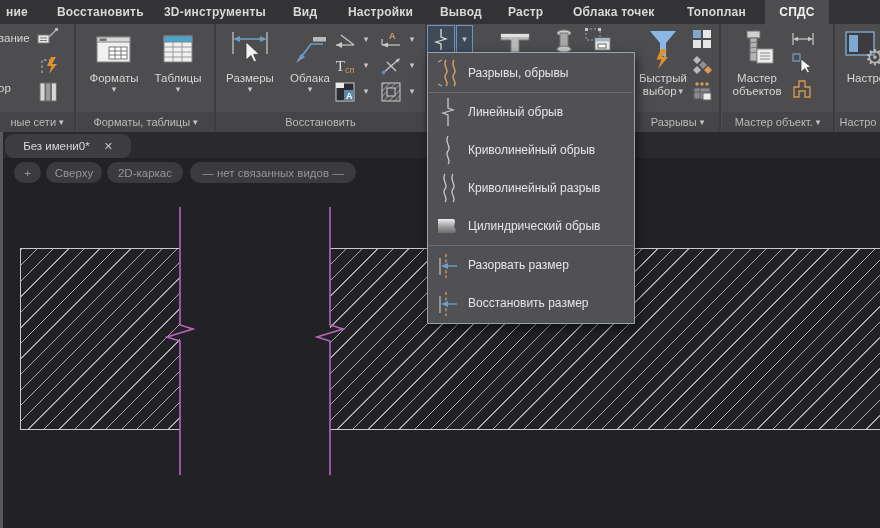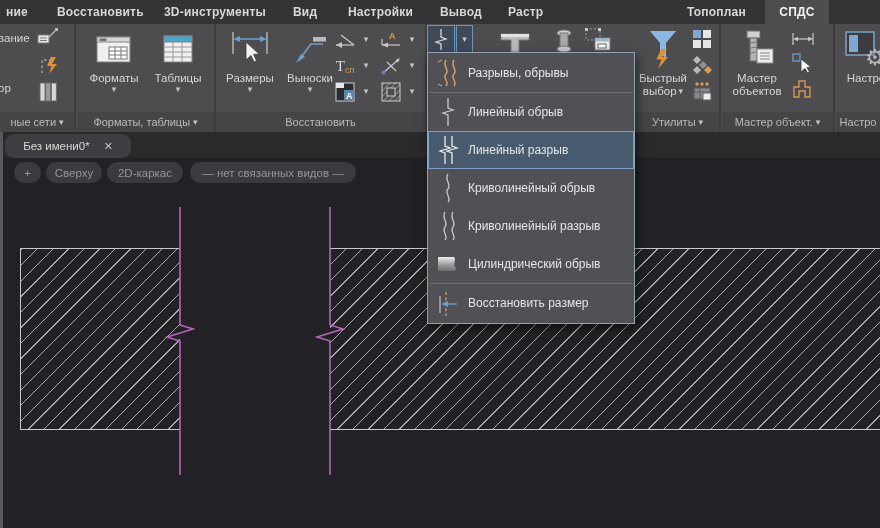--- a/index.html
+++ b/index.html
@@ -55,20 +55,21 @@
 <div class="screen">
 
   <div class="tabbar">
     <div class="rtab" style="left:6px">ние</div>
     <div class="rtab" style="left:57px">Восстановить</div>
     <div class="rtab" style="left:164px">3D-инструменты</div>
     <div class="rtab" style="left:293px">Вид</div>
     <div class="rtab" style="left:348px">Настройки</div>
     <div class="rtab" style="left:440px">Вывод</div>
     <div class="rtab" style="left:508px">Растр</div>
+    <div class="rtab" style="left:573px">Облака точек</div>
     <div class="rtab" style="left:687px">Топоплан</div>
     <div class="rtab active" style="left:765px;width:64px">СПДС</div>
   </div>
 
   <div class="ribbon">
     <div class="psep" style="left:74px"></div>
     <div class="psep" style="left:214px"></div>
     <div class="psep" style="left:425px"></div>
     <div class="psep" style="left:719px"></div>
     <div class="psep" style="left:833px"></div>
@@ -158,21 +159,21 @@
         <div class="dd">▾</div>
       </div>
       <div class="bigbtn" style="left:62px;width:64px">
         <div class="ic">
           <svg width="42" height="38">
               <rect x="24" y="7" width="13" height="4.5" fill="#b9b9b9"></rect>
               <polyline points="10,30 22,14 34,14" fill="none" stroke="#6f9cc8" stroke-width="1.7"></polyline>
               <polygon points="7,33 16,27 12,24" fill="#6f9cc8"></polygon>
             </svg>
         </div>
-        <div class="blabel">Выноски</div>
+        <div class="blabel">Облака</div>
         <div class="dd">▾</div>
       </div>
 
       <div class="smallic" style="left:117px;top:5px">
         <svg width="24" height="20">
             <line x1="3" y1="15" x2="21" y2="15" stroke="#c9c9c9" stroke-width="1.2"></line>
             <line x1="21" y1="15" x2="8" y2="5" stroke="#c9c9c9" stroke-width="1.2"></line>
             <polygon points="3,15 9,12 9,18" fill="#c9c9c9"></polygon>
           </svg>
       </div>
@@ -291,21 +292,21 @@
             <circle cx="6" cy="4" r="1.7" fill="#dc9a50"></circle>
             <circle cx="11" cy="4" r="1.7" fill="#dc9a50"></circle>
             <circle cx="16" cy="4" r="1.7" fill="#dc9a50"></circle>
             <rect x="3" y="8" width="16" height="11" fill="#8a8a8e" stroke="#5a5a5e"></rect>
             <line x1="3" y1="12" x2="19" y2="12" stroke="#5a5a5e"></line>
             <line x1="9" y1="8" x2="9" y2="19" stroke="#5a5a5e"></line>
             <rect x="12" y="13" width="8" height="7" fill="#ececec" stroke="#666"></rect>
           </svg>
       </div>
       <div class="plabel">
-        <span>Утилиты</span>
+        <span>Разрывы</span>
         <span class="dd">▾</span>
       </div>
     </div>
 
     <div class="panel" style="left:722px;width:111px">
       <div class="bigbtn" style="left:4px;width:62px">
         <div class="ic">
           <svg width="36" height="44">
               <rect x="8" y="4" width="13" height="7" fill="#d0d0d0" stroke="#6e6e6e"></rect>
               <rect x="11" y="11" width="7" height="23" fill="#b3b3b3" stroke="#6e6e6e"></rect>
@@ -422,29 +423,20 @@
     </div>
     <div class="msep"></div>
     <div class="mitem">
       <span class="mic">
         <svg width="26" height="32">
             <path d="M13 2 V12 L18 14 L8 17 L13 19 V30" fill="none" stroke="#c9c9c9" stroke-width="1.3"></path>
           </svg>
       </span>
       <span>Линейный обрыв</span>
     </div>
-    <div class="mitem selected">
-      <span class="mic">
-        <svg width="26" height="32">
-            <path d="M10 2 V12 L15 14 L5 17 L10 19 V30" fill="none" stroke="#ececec" stroke-width="1.3"></path>
-            <path d="M17 2 V12 L22 14 L12 17 L17 19 V30" fill="none" stroke="#ececec" stroke-width="1.3"></path>
-          </svg>
-      </span>
-      <span>Линейный разрыв</span>
-    </div>
     <div class="mitem">
       <span class="mic">
         <svg width="26" height="32">
             <path d="M13 2 C9 8 17 13 13 17 C9 21 17 26 13 30" fill="none" stroke="#c9c9c9" stroke-width="1.3"></path>
           </svg>
       </span>
       <span>Криволинейный обрыв</span>
     </div>
     <div class="mitem">
       <span class="mic">
@@ -473,17 +465,28 @@
     <div class="msep"></div>
     <div class="mitem">
       <span class="mic">
         <svg width="26" height="32">
             <line x1="5" y1="9" x2="5" y2="26" stroke="#b9b9b9" stroke-width="1.3"></line>
             <line x1="11" y1="5" x2="11" y2="29" stroke="#cf9a5a" stroke-width="1.4" stroke-dasharray="3 2.4"></line>
             <line x1="8" y1="17" x2="22" y2="17" stroke="#6f9cc8" stroke-width="1.4"></line>
             <polygon points="6,17 13,14 13,20" fill="#6f9cc8"></polygon>
           </svg>
       </span>
+      <span>Разорвать размер</span>
+    </div>
+    <div class="mitem">
+      <span class="mic">
+        <svg width="26" height="32">
+            <line x1="5" y1="9" x2="5" y2="26" stroke="#b9b9b9" stroke-width="1.3"></line>
+            <line x1="11" y1="5" x2="11" y2="29" stroke="#cf9a5a" stroke-width="1.4" stroke-dasharray="3 2.4"></line>
+            <line x1="8" y1="17" x2="22" y2="17" stroke="#6f9cc8" stroke-width="1.4"></line>
+            <polygon points="6,17 13,14 13,20" fill="#6f9cc8"></polygon>
+          </svg>
+      </span>
       <span>Восстановить размер</span>
     </div>
   </div>
 
 </div>
 
 </body></html>

